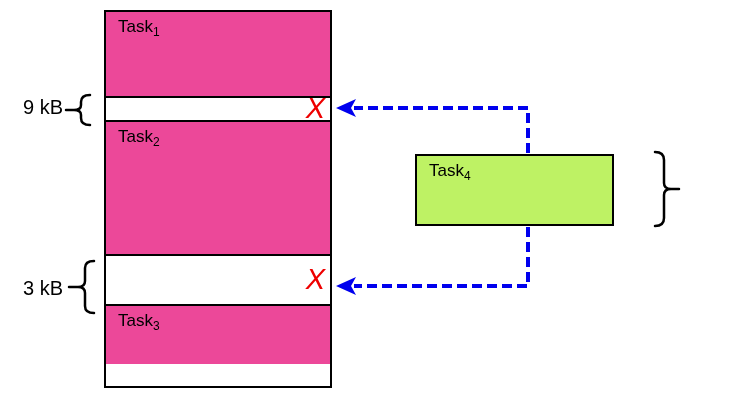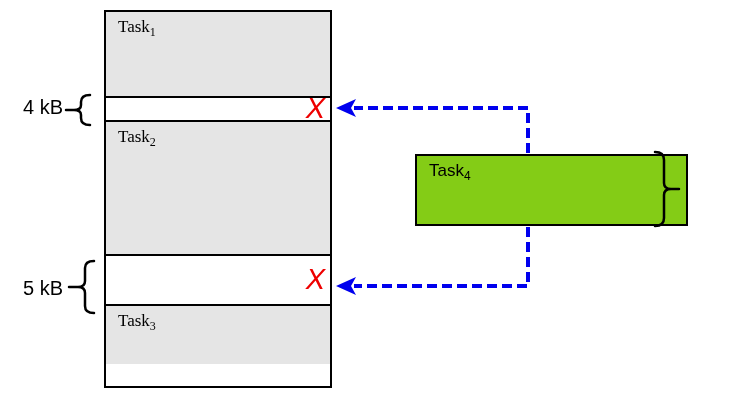--- a/index.html
+++ b/index.html
@@ -15,21 +15,21 @@
   
   .memcol {
     position: absolute;
     left: 104px; top: 10px;
     width: 228px; height: 378px;
     border: 2px solid #000;
     box-sizing: border-box;
     background: #fff;
   }
   .seg { box-sizing: border-box; width: 100%; position: relative; }
-  .seg.task { background: #e5e5e5; font-family: Liberation Serif, serif; }
+  .seg.task { background: #ec4899; }
   .seg.free { background: #ffffff; }
   .seg.bb { border-bottom: 2px solid #000; }
   .seg-task1 { height: 86px; }
   .seg-free1 { height: 24px; }
   .seg-task2 { height: 134px; }
   .seg-free2 { height: 50px; }
   .seg-task3 { height: 58px; }
   .tasklabel {
     position: absolute;
     left: 12px; top: 4px;
@@ -45,24 +45,24 @@
     color: #ee0000;
     font-style: italic;
     font-weight: 500;
     font-size: 29px;
     line-height: 1;
   }
   
   .task4 {
     position: absolute;
     left: 415px; top: 154px;
-    width: 273px; height: 72px;
+    width: 199px; height: 72px;
     border: 2px solid #000;
     box-sizing: border-box;
-    background: #84cc16;
+    background: #bef264;
     padding-left: 24px;
   }
   
   .sizelabel {
     position: absolute;
     font-size: 20px;
     line-height: 24px;
     white-space: nowrap;
   }
   .lbl-4kb  { left: 0; top: 95px;  width: 63px; text-align: right; }
@@ -92,22 +92,22 @@
       <span class="tasklabel"><span>Task</span><sub>2</sub></span>
     </div>
     <div class="seg free bb seg-free2">
       <span class="xmark">X</span>
     </div>
     <div class="seg task seg-task3">
       <span class="tasklabel"><span>Task</span><sub>3</sub></span>
     </div>
   </div>
 
-  <div class="sizelabel lbl-4kb">4 kB</div>
-  <div class="sizelabel lbl-8kb">5 kB</div>
+  <div class="sizelabel lbl-4kb">9 kB</div>
+  <div class="sizelabel lbl-8kb">3 kB</div>
 
   <div class="task4">
     <span class="tasklabel"><span>Task</span><sub>4</sub></span>
   </div>
 
   <svg class="overlay" viewBox="0 0 753 401">
 
     <path d="M 90 95 Q 81 95 81 102 L 81 105 Q 81 110 74 110 Q 81 110 81 115 L 81 118 Q 81 125 90 125 M 74 110 L 66 110" fill="none" stroke="#000000" stroke-width="2.5" stroke-linecap="round" stroke-linejoin="round"></path>
 
     <path d="M 94 261 Q 85 261 85 268 L 85 281 Q 85 287 78 287 Q 85 287 85 293 L 85 306 Q 85 313 94 313 M 78 287 L 69 287" fill="none" stroke="#000000" stroke-width="2.5" stroke-linecap="round" stroke-linejoin="round"></path>

